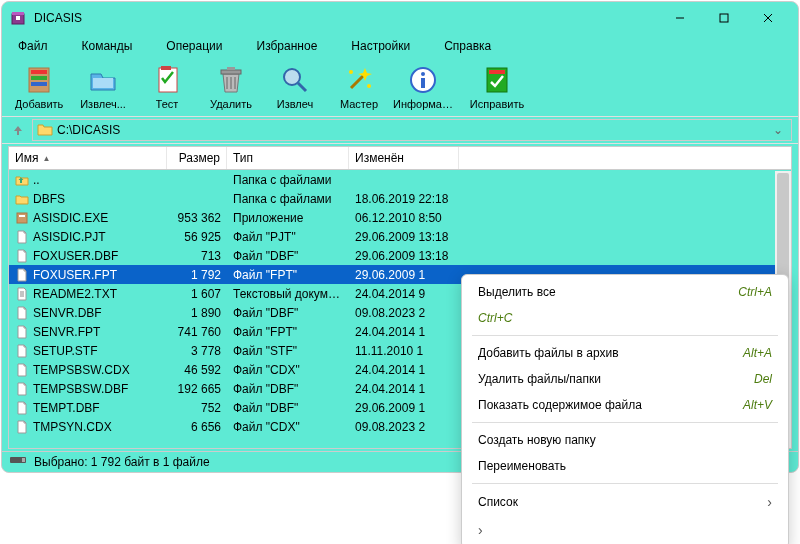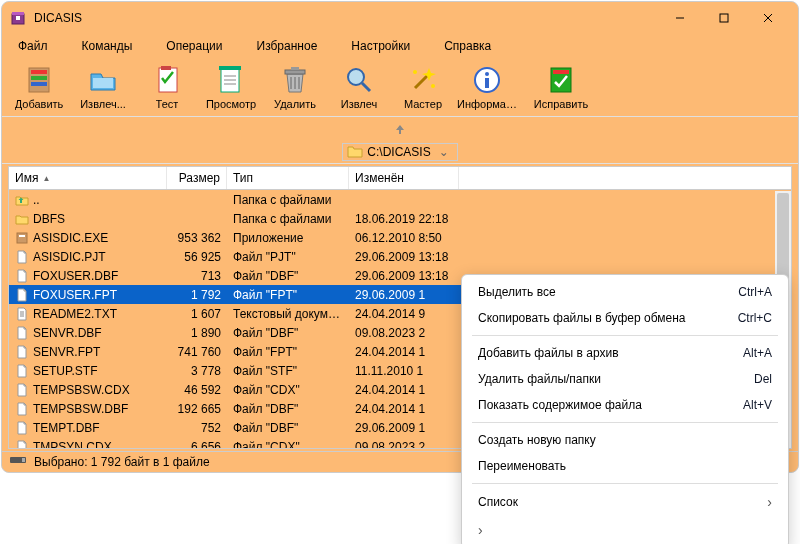--- a/index.html
+++ b/index.html
@@ -1,29 +1,29 @@
 <!DOCTYPE html>
 <html><head>
 <meta charset="utf-8">
 <style>
 * { margin: 0; padding: 0; box-sizing: border-box; font-family: "Segoe UI", Tahoma, sans-serif; font-size: 12px; }
 body { background: #fff; width: 800px; height: 544px; overflow: hidden; position: relative; }
-.window { width: 798px; height: 472px; border: 1px solid #ccc; border-radius: 8px; margin: 1px; background: #fdba74; display: flex; flex-direction: column; overflow: hidden; }
+.window { width: 798px; height: 472px; border: 1px solid #ccc; border-radius: 8px; margin: 1px; background: #5eead4; display: flex; flex-direction: column; overflow: hidden; }
 .titlebar { display: flex; align-items: center; height: 32px; padding: 0 8px; }
 .titlebar .appicon { width: 16px; height: 16px; margin-right: 8px; }
 .titlebar .title { flex: 1; font-size: 12px; }
 .titlebar .winbtn { width: 44px; height: 30px; display: flex; align-items: center; justify-content: center; color: #000; }
 .menubar { display: flex; gap: 18px; padding: 2px 8px; }
 .menubar .mitem { padding: 3px 8px; border-radius: 3px; cursor: default; }
 .toolbar { display: flex; padding: 4px 6px; gap: 2px; border-bottom: 1px solid #e0e0e0; }
 .toolbar .tbtn { display: flex; flex-direction: column; align-items: center; width: 62px; padding: 2px 0; cursor: default; }
 .toolbar .tbtn .ticon { width: 32px; height: 32px; margin-bottom: 2px; }
 .toolbar .tbtn .tlabel { font-size: 11px; white-space: nowrap; overflow: hidden; text-overflow: ellipsis; max-width: 60px; }
 .toolbar .sep { width: 8px; }
-.pathbar { display: flex; align-items: center; padding: 2px 6px; gap: 4px; border-bottom: 1px solid #e0e0e0; flex-direction: column; }
+.pathbar { display: flex; align-items: center; padding: 2px 6px; gap: 4px; border-bottom: 1px solid #e0e0e0; }
 .pathbar .up { width: 20px; height: 20px; display: flex; align-items: center; justify-content: center; }
 .pathbar .pathbox { flex: 1; border: 1px solid #ccc; height: 22px; display: flex; align-items: center; padding: 0 4px; gap: 4px; }
 .pathbar .ficon { width: 16px; height: 16px; }
 .pathbar .ptext { flex: 1; }
 .pathbar .dd { width: 18px; text-align: center; color: #666; }
 .listarea { flex: 1; display: flex; flex-direction: column; border: 1px solid #ccc; margin: 2px 6px; overflow: hidden; position: relative; }
 .lhdr { display: flex; border-bottom: 1px solid #ccc; background: #fff; }
 .lhdr .col { padding: 4px 6px; border-right: 1px solid #e8e8e8; display: flex; align-items: center; gap: 4px; }
 .lhdr .colname { width: 158px; }
 .lhdr .colsize { width: 60px; justify-content: flex-end; }
@@ -40,21 +40,21 @@
 .row .ricon { width: 14px; height: 14px; flex-shrink: 0; }
 .vscroll { position: absolute; right: 0; top: 24px; bottom: 0; width: 16px; background: #f0f0f0; }
 .vscroll .thumb { position: absolute; left: 2px; right: 2px; top: 2px; height: 180px; background: #c8c8c8; border-radius: 2px; }
 .statusbar { display: flex; border-top: 1px solid #ccc; padding: 3px 8px; font-size: 11px; }
 .statusbar .sleft { flex: 1; display: flex; align-items: flex-start; gap: 6px; }
 .statusbar .sicon { width: 18px; height: 10px; }
 .statusbar .sright { }
 .ctxmenu { position: absolute; left: 461px; top: 274px; width: 328px; background: #fff; border: 1px solid #ccc; border-radius: 6px; box-shadow: 0 4px 16px rgba(0,0,0,0.2); padding: 4px 0; }
 .ctxmenu .citem { display: flex; align-items: center; padding: 6px 16px; cursor: default; }
 .ctxmenu .citem .clabel { flex: 1; }
-.ctxmenu .citem .cshort { color: #0f172a; }
+.ctxmenu .citem .cshort { color: #4d7c0f; font-style: italic; }
 .ctxmenu .csep { height: 1px; background: #ddd; margin: 4px 10px; }
 .ctxmenu .csub::after { content: "›"; font-size: 14px; color: #555; }
 .sorticon { font-size: 8px; color: #666; }
 </style>
 </head>
 <body>
 
 <div class="window">
   <div class="titlebar">
     <svg class="appicon" viewBox="0 0 16 16">
@@ -110,30 +110,20 @@
       <div class="tbtn">
         <svg class="ticon" viewBox="0 0 32 32">
           <rect x="8" y="4" width="18" height="24" fill="#fff" stroke="#c44"></rect>
           <rect x="10" y="2" width="10" height="4" fill="#c44"></rect>
           <path d="M11 14 L14 18 L22 8" stroke="#2a2" stroke-width="2.5" fill="none"></path>
         </svg>
         <div class="tlabel">Тест</div>
       </div>
       <div class="tbtn">
         <svg class="ticon" viewBox="0 0 32 32">
-          <rect x="6" y="4" width="18" height="24" fill="#fff" stroke="#0a7"></rect>
-          <rect x="4" y="2" width="22" height="4" fill="#0a7"></rect>
-          <line x1="9" y1="12" x2="21" y2="12" stroke="#888"></line>
-          <line x1="9" y1="16" x2="21" y2="16" stroke="#888"></line>
-          <line x1="9" y1="20" x2="21" y2="20" stroke="#888"></line>
-        </svg>
-        <div class="tlabel">Просмотр</div>
-      </div>
-      <div class="tbtn">
-        <svg class="ticon" viewBox="0 0 32 32">
           <path d="M8 10 L24 10 L22 28 L10 28 Z" fill="#bbb" stroke="#777"></path>
           <rect x="6" y="6" width="20" height="4" fill="#999" stroke="#666"></rect>
           <rect x="12" y="3" width="8" height="3" fill="#999"></rect>
           <line x1="12" y1="13" x2="12" y2="25" stroke="#666"></line>
           <line x1="16" y1="13" x2="16" y2="25" stroke="#666"></line>
           <line x1="20" y1="13" x2="20" y2="25" stroke="#666"></line>
         </svg>
         <div class="tlabel">Удалить</div>
       </div>
       <div class="tbtn">
@@ -389,21 +379,20 @@
     <div class="sright">Всего:</div>
   </div>
 </div>
 
 <div class="ctxmenu" id="ctxmenu">
     <div class="citem">
       <span class="clabel">Выделить все</span>
       <span class="cshort">Ctrl+A</span>
     </div>
     <div class="citem">
-      <span class="clabel">Скопировать файлы в буфер обмена</span>
       <span class="cshort">Ctrl+C</span>
     </div>
     <div class="csep"></div>
     <div class="citem">
       <span class="clabel">Добавить файлы в архив</span>
       <span class="cshort">Alt+A</span>
     </div>
     <div class="citem">
       <span class="clabel">Удалить файлы/папки</span>
       <span class="cshort">Del</span>

